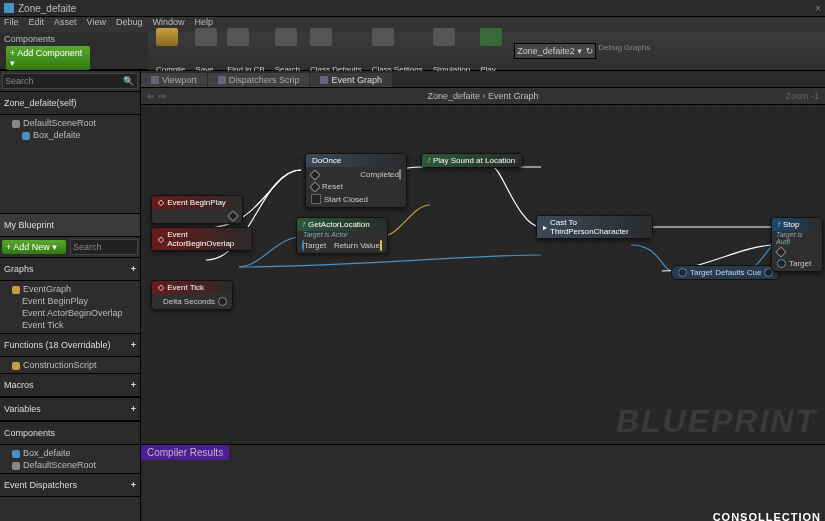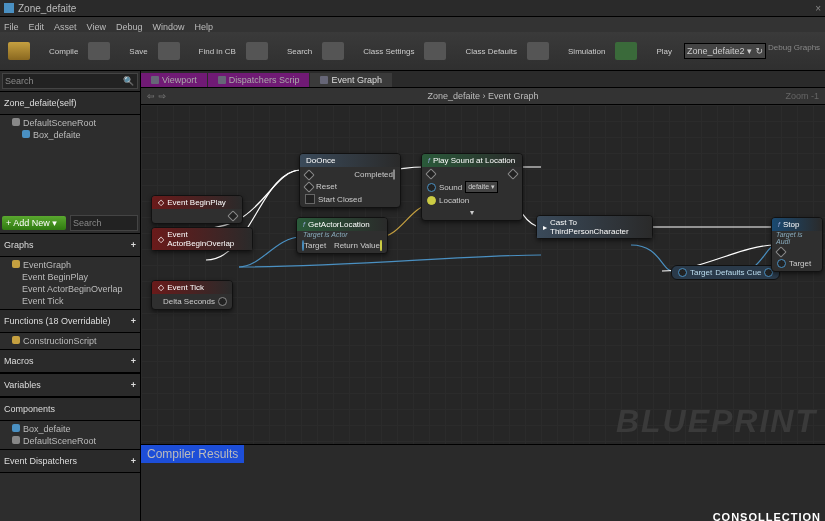--- a/index.html
+++ b/index.html
@@ -1,44 +1,44 @@
 <!DOCTYPE html>
 <html><head>
 <meta charset="utf-8">
 <style>
 html,body{margin:0;padding:0;width:825px;height:521px;background:#1a1a1a;font-family:Tahoma,Arial,sans-serif;font-size:10px;color:#bbb;overflow:hidden}
 .titlebar{height:16px;background:#2a2a2a;display:flex;align-items:center;padding:0 4px;border-bottom:1px solid #000}
 .titlebar .ico{width:10px;height:10px;background:#4a90c2;margin-right:4px}
 .titlebar .x{margin-left:auto;color:#888;cursor:pointer}
-.menubar{height:15px;background:#333;display:flex;align-items:flex-end;padding:0 4px;gap:10px;font-size:9px}
+.menubar{height:15px;background:#333;display:flex;align-items:flex-start;padding:0 4px;gap:10px;font-size:9px}
 .menubar span{cursor:pointer}
 .toolbar{height:38px;background:linear-gradient(#3a3a3a,#2f2f2f);display:flex;border-bottom:1px solid #000}
 .comp-panel-hdr{width:140px;background:#2d2d2d;font-size:9px;padding:2px 4px;border-bottom:1px solid #000}
 .toolbar-main{flex:1;display:flex;align-items:center;padding:2px 4px;gap:2px}
-.tbtn{display:flex;align-items:center;gap:19px;padding:2px 4px;font-size:8px;color:#ccc;cursor:pointer;text-align:center}
+.tbtn{display:flex;flex-direction:column;align-items:flex-start;gap:19px;padding:2px 4px;font-size:8px;color:#ccc;cursor:pointer;text-align:center}
 .tbtn .ticon{width:22px;height:18px;background:#555;border-radius:2px}
 .tbtn.compile .ticon{background:linear-gradient(#c5a040,#8a6820)}
 .tbtn.play .ticon{background:#3a6a3a}
 .sel{height:14px;background:#444;border:1px solid #000;color:#ccc;font-size:9px;padding:0 2px;display:inline-flex;align-items:center}
 .body{display:flex;height:452px}
 .left{width:140px;display:flex;flex-direction:column;background:#2d2d2d;border-right:1px solid #000}
 .addbtn{background:linear-gradient(#5aa82f,#2f7a10);color:#fff;font-size:9px;padding:2px 4px;margin:2px;border-radius:2px;display:inline-flex;align-items:center;cursor:pointer;width:76px}
 .search{height:14px;background:#222;border:1px solid #444;margin:2px;padding:0 2px;color:#888;font-size:9px;display:flex;align-items:center}
 .panel-sec{background:#3a3a3a;color:#ddd;font-size:9px;padding:6px 4px;border-top:1px solid #000;border-bottom:1px solid #000;display:flex;align-items:center}
 .panel-sec.dark{background:#2a2a2a}
 .panel-sec .plus{margin-left:auto;font-weight:bold;cursor:pointer}
 .tree{padding:2px 0}
-.tree-item{display:flex;align-items:flex-start;padding:1px 4px 1px 12px;font-size:9px;cursor:pointer}
+.tree-item{display:flex;align-items:flex-end;padding:1px 4px 1px 12px;font-size:9px;cursor:pointer}
 .tree-item.l2{padding-left:22px}
 .tree-item .dot{width:8px;height:8px;margin-right:3px;background:#888;border-radius:2px}
 .tree-item .dot.g{background:#c5a040}
 .tree-item .dot.b{background:#4a90c2}
 .right{flex:1;display:flex;flex-direction:column}
 .tabs{height:16px;background:#2a2a2a;display:flex;align-items:flex-end;font-size:9px;border-bottom:1px solid #000}
-.tab{padding:2px 10px;background:#701a75;margin-right:1px;color:#aaa;cursor:pointer;display:flex;align-items:center;gap:3px}
+.tab{padding:2px 10px;background:#404040;margin-right:1px;color:#aaa;cursor:pointer;display:flex;align-items:center;gap:3px}
 .tab.active{background:#3a3a3a;color:#ddd}
 .tab .ti{width:8px;height:8px;background:#667;border-radius:1px}
 .crumbs{height:16px;background:#333;display:flex;align-items:center;padding:0 6px;font-size:9px;color:#bbb;border-bottom:1px solid #000;position:relative}
 .crumbs .nav{display:flex;gap:4px;margin-right:8px}
 .crumbs .nav span{cursor:pointer;color:#888}
 .crumbs .center{position:absolute;left:50%;transform:translateX(-50%)}
 .crumbs .zoom{margin-left:auto;color:#666}
 .graph{flex:1;position:relative;background:#262626;background-image:linear-gradient(#2b2b2b 1px,transparent 1px),linear-gradient(90deg,#2b2b2b 1px,transparent 1px);background-size:16px 16px;overflow:hidden}
 .watermark{position:absolute;right:8px;bottom:4px;font-size:32px;font-weight:bold;color:#3a3a3a;letter-spacing:2px;font-style:italic}
 .brand{position:absolute;right:4px;bottom:-2px;font-size:11px;color:#fff;font-weight:bold;letter-spacing:1px}
@@ -54,21 +54,21 @@
 .row.r{justify-content:flex-end}
 .row.sb{justify-content:space-between}
 .pin{width:7px;height:7px;border:1px solid #888;border-radius:50%;background:#222}
 .pin.exec{border-radius:1px;transform:rotate(45deg);width:6px;height:6px}
 .pin.obj{border-color:#4a90c2}
 .pin.yel{border-color:#cc4;background:#cc4}
 .cb{width:8px;height:8px;border:1px solid #666;background:#222}
 .compact{position:absolute;background:#2a3a4a;border:1px solid #111;border-radius:6px;padding:2px 6px;font-size:8px;color:#bde;display:flex;align-items:center;gap:3px}
 svg.wires{position:absolute;inset:0;width:100%;height:100%;pointer-events:none}
 .compres{height:78px;background:#2a2a2a;border-top:1px solid #000}
-.compres .t{background:#1d4ed8;padding:2px 6px;font-size:12px;display:inline-block}
+.compres .t{background:#4c1d95;padding:2px 6px;font-size:10px;display:inline-block}
 .sub{font-size:7px;color:#8ab;font-style:italic}
 </style>
 </head>
 <body>
 
 <div class="titlebar">
   <span class="ico"></span>
   <span>Zone_defaite</span>
   <span class="x">×</span>
 </div>
@@ -77,44 +77,48 @@
   <span>File</span>
   <span>Edit</span>
   <span>Asset</span>
   <span>View</span>
   <span>Debug</span>
   <span>Window</span>
   <span>Help</span>
 </div>
 
 <div class="toolbar">
+  <div class="comp-panel-hdr">
+    <span>Components</span>
+    <div class="addbtn">+ Add Component ▾</div>
+  </div>
   <div class="toolbar-main">
     <div class="tbtn compile">
         <div class="ticon"></div>
         <span>Compile</span>
       </div>
     <div class="tbtn">
         <div class="ticon"></div>
         <span>Save</span>
       </div>
     <div class="tbtn">
         <div class="ticon"></div>
         <span>Find in CB</span>
       </div>
     <div class="tbtn">
         <div class="ticon"></div>
         <span>Search</span>
       </div>
     <div class="tbtn">
         <div class="ticon"></div>
+        <span>Class Defaults</span>
+      </div>
+    <div class="tbtn">
+        <div class="ticon"></div>
         <span>Class Settings</span>
-      </div>
-    <div class="tbtn">
-        <div class="ticon"></div>
-        <span>Class Defaults</span>
       </div>
     <div class="tbtn">
         <div class="ticon"></div>
         <span>Simulation</span>
       </div>
     <div class="tbtn play">
         <div class="ticon"></div>
         <span>Play</span>
       </div>
     <div style="margin-left:6px;display:flex;gap:2px">
@@ -140,20 +144,23 @@
       <div class="tree-item">
           <span class="dot"></span>
           <span>DefaultSceneRoot</span>
         </div>
       <div class="tree-item l2">
           <span class="dot b"></span>
           <span>Box_defaite</span>
         </div>
     </div>
     <div style="flex:0 0 70px"></div>
+    <div class="panel-sec">
+        <span>My Blueprint</span>
+      </div>
     <div style="display:flex;align-items:center">
       <div class="addbtn" style="width:56px">+ Add New ▾</div>
       <div class="search" style="flex:1">
           <span>Search</span>
         </div>
     </div>
     <div class="panel-sec dark">
         <span>Graphs</span>
         <span class="plus">+</span>
       </div>
@@ -274,21 +281,21 @@
             <span>Event Tick</span>
           </div>
         <div class="body2">
             <div class="row r">
               <span>Delta Seconds</span>
               <span class="pin"></span>
             </div>
           </div>
       </div>
 
-      <div class="node" style="left:158px;top:48px;width:100px">
+      <div class="node" style="left:164px;top:48px;width:100px">
         <div class="hdr dark">
             <span>DoOnce</span>
           </div>
         <div class="body2">
           <div class="row sb">
               <span class="pin exec"></span>
               <span><span>Completed</span> <span class="pin exec"></span></span>
             </div>
           <div class="row">
               <span class="pin exec"></span>
@@ -313,38 +320,20 @@
               <span><span>Return Value</span> <span class="pin yel"></span></span>
             </div>
           </div>
       </div>
 
       <div class="node" style="left:280px;top:48px;width:100px">
         <div class="hdr green">
             <span class="f">f</span>
             <span>Play Sound at Location</span>
           </div>
-        <div class="body2">
-          <div class="row sb">
-              <span class="pin exec"></span>
-              <span class="pin exec"></span>
-            </div>
-          <div class="row">
-              <span class="pin obj"></span>
-              <span>Sound</span>
-              <span class="sel" style="height:10px;font-size:7px">defaite ▾</span>
-            </div>
-          <div class="row">
-              <span class="pin yel"></span>
-              <span>Location</span>
-            </div>
-          <div class="row" style="justify-content:center">
-              <span>▾</span>
-            </div>
-        </div>
       </div>
 
       <div class="node" style="left:395px;top:110px;width:115px">
         <div class="hdr dark">
             <span>▸</span>
             <span>Cast To ThirdPersonCharacter</span>
           </div>
       </div>
 
       <div class="compact" style="left:530px;top:160px">

